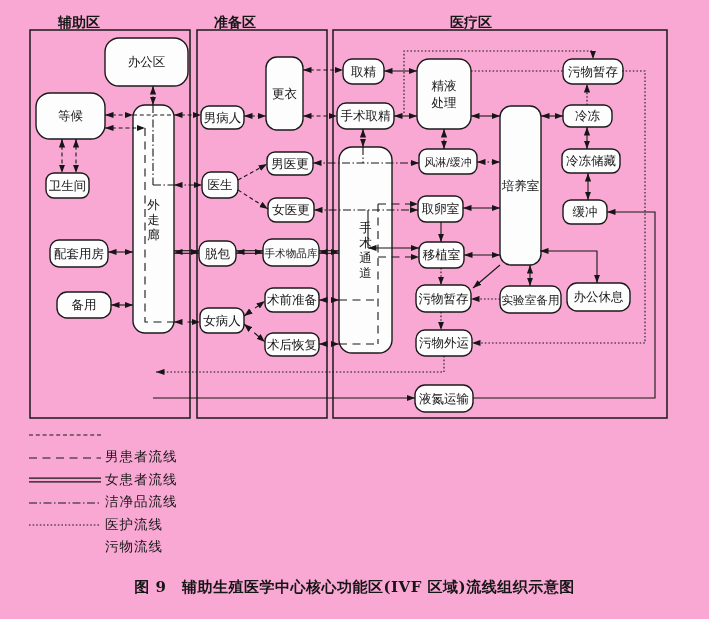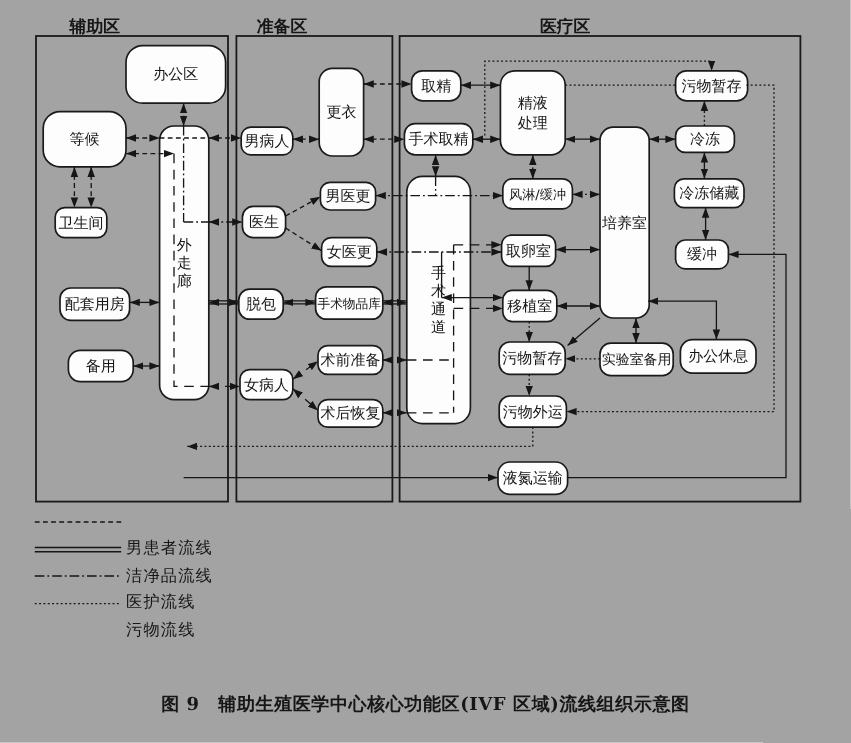--- a/index.html
+++ b/index.html
@@ -1,16 +1,16 @@
 <!DOCTYPE html>
 <html><head>
 <meta charset="utf-8">
 <style>
   html,body{margin:0;padding:0;background:#ffffff;}
-  .stage{position:relative;width:709px;height:619px;background:#a3a3a3;overflow:hidden;
+  .stage{position:relative;width:709px;height:619px;background:#f9a8d4;overflow:hidden;
          font-family:"DejaVu Sans",sans-serif;color:#111;}
   #diagram{position:absolute;left:0;top:0;}
   .legend{position:absolute;left:28px;top:424px;}
   .legend-title{font-size:13.5px;color:#161616;margin-bottom:6px;
                 font-family:"DejaVu Serif","Liberation Serif",serif;}
   .legend-rows{display:flex;flex-direction:column;}
   .legend-row{display:flex;align-items:center;height:22.5px;}
   .legend-row svg{display:block;margin-right:3px;}
   .legend-row .lab{font-size:13.5px;color:#161616;letter-spacing:1px;
                    font-family:"DejaVu Serif","Liberation Serif",serif;margin-top:44px;}
@@ -369,20 +369,26 @@
   <div class="legend">
     <div class="legend-rows" id="legend-rows">
         <div class="legend-row">
           <svg width="74" height="10">
             <line x1="1" x2="73" y1="5" y2="5" stroke="#161616" stroke-width="1.2" stroke-dasharray="4 2.8"></line>
           </svg>
           <span class="lab">男患者流线</span>
         </div>
         <div class="legend-row">
           <svg width="74" height="10">
+            <line x1="1" x2="73" y1="5" y2="5" stroke="#161616" stroke-width="1.2" stroke-dasharray="8 5.5"></line>
+          </svg>
+          <span class="lab">女患者流线</span>
+        </div>
+        <div class="legend-row">
+          <svg width="74" height="10">
             <line x1="1" x2="73" y1="3.2" y2="3.2" stroke="#161616" stroke-width="1.2"></line>
             <line x1="1" x2="73" y1="6.8" y2="6.8" stroke="#161616" stroke-width="1.2"></line>
           </svg>
           <span class="lab">洁净品流线</span>
         </div>
         <div class="legend-row">
           <svg width="74" height="10">
             <line x1="1" x2="73" y1="5" y2="5" stroke="#161616" stroke-width="1.2" stroke-dasharray="8 2.5 1.5 2.5"></line>
           </svg>
           <span class="lab">医护流线</span>

